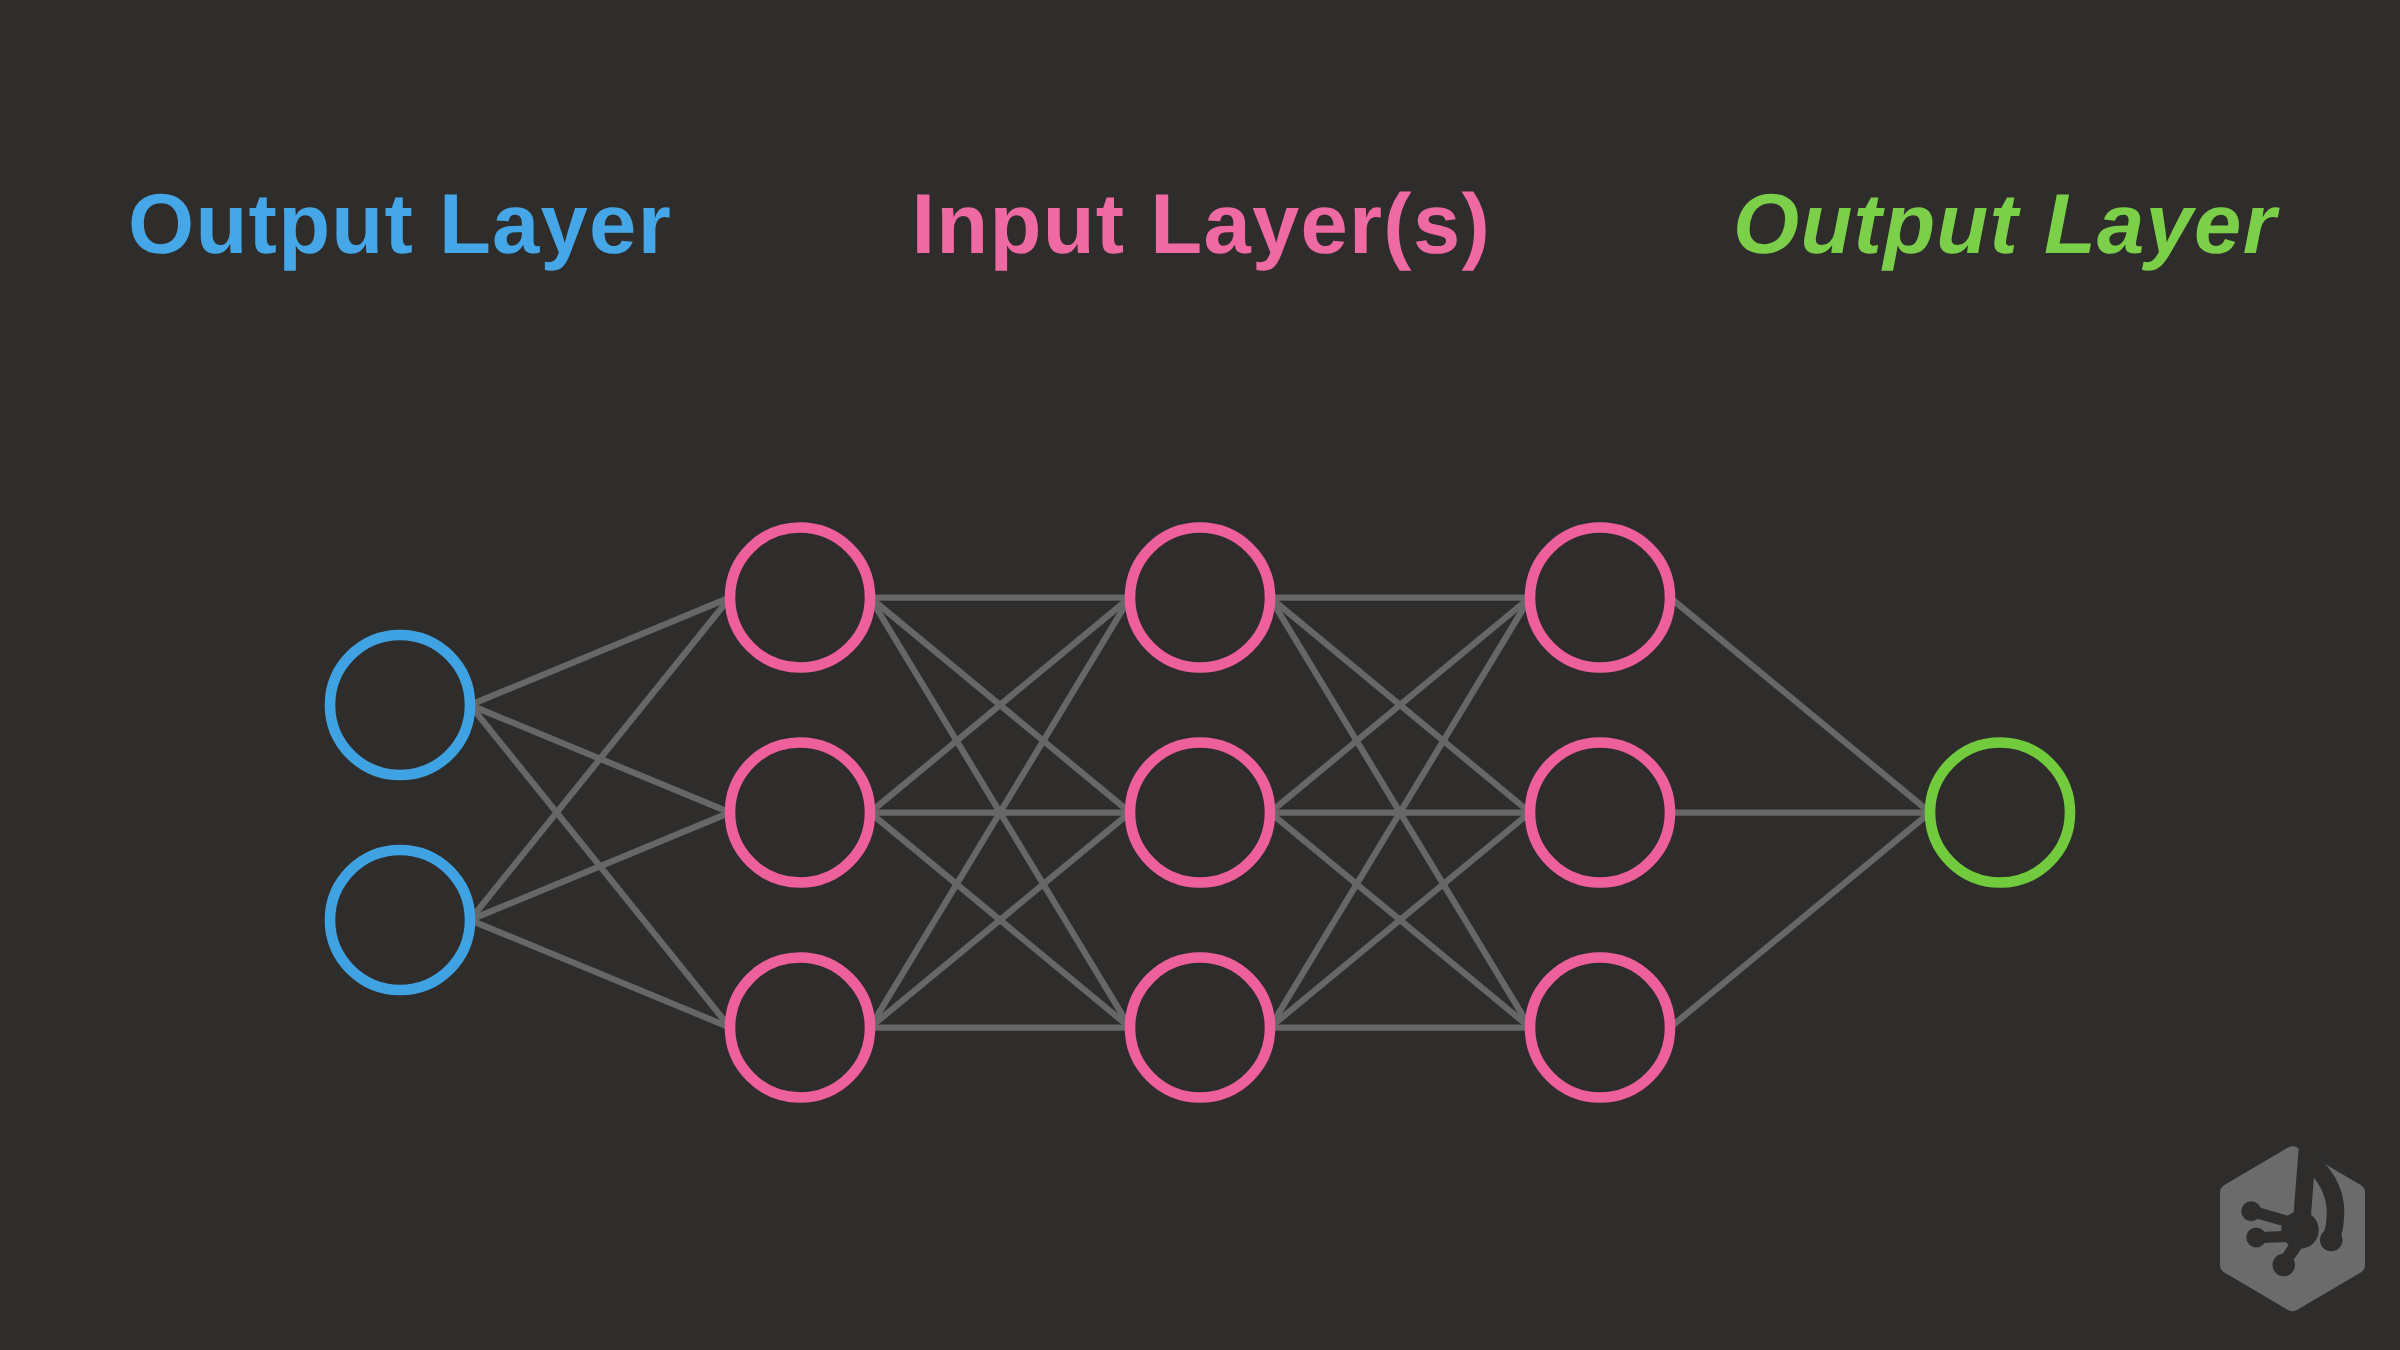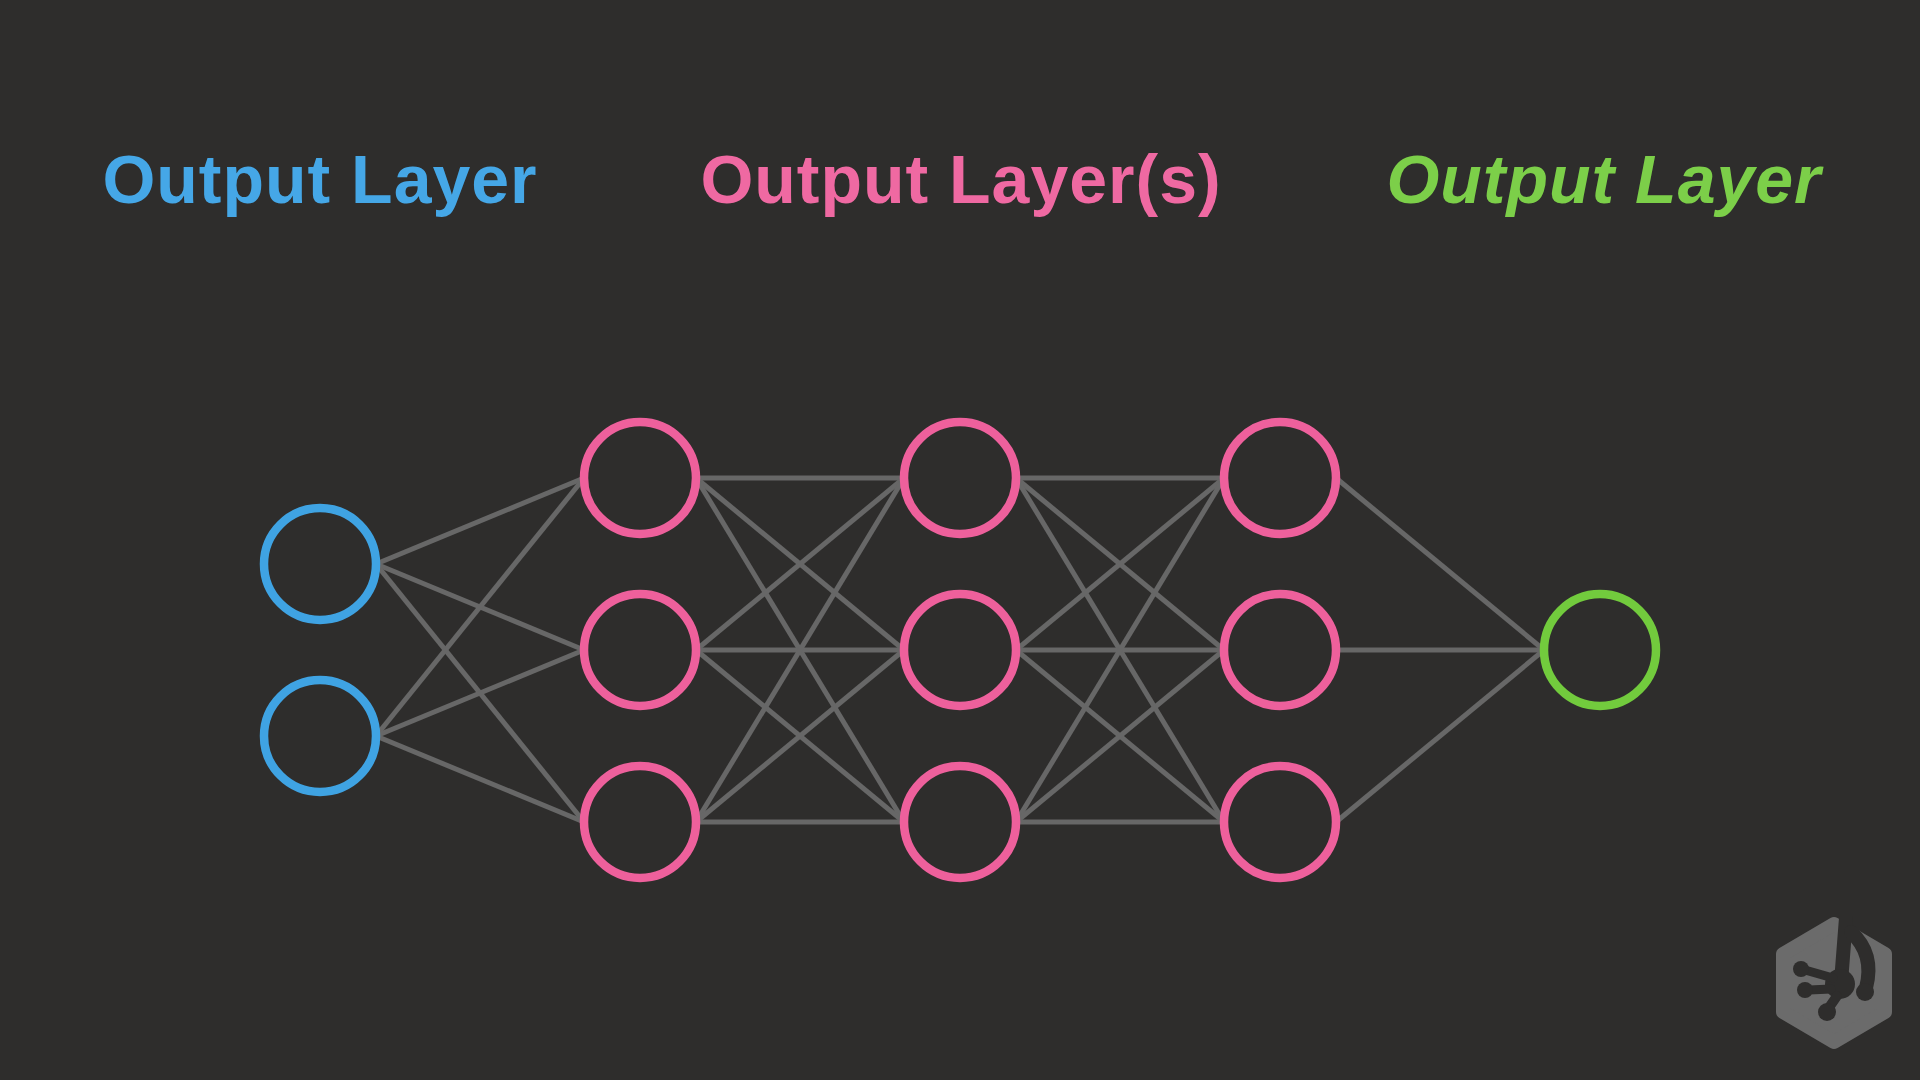--- a/index.html
+++ b/index.html
@@ -37,21 +37,21 @@
     top: 916px;
   }
 </style>
 </head>
 <body style="background: rgb(46, 45, 44);">
 
 <div class="stage">
 
   <div class="layer-label" id="label-input" style="left: 320px; color: rgb(69, 167, 231);">Output Layer</div>
 
-  <div class="layer-label" id="label-hidden" style="left: 961px; color: rgb(239, 105, 162);">Output Layer(s)</div>
+  <div class="layer-label" id="label-hidden" style="left: 961px; color: rgb(239, 105, 162);">Input Layer(s)</div>
 
   <div class="layer-label" id="label-output" style="left: 1604px; color: rgb(124, 207, 73); font-style: italic;">Output Layer</div>
 
   <svg id="network-svg" width="1920" height="1080" viewBox="0 0 1920 1080">
       <line x1="376" y1="564" x2="584" y2="478" stroke="#676767" stroke-width="5"></line>
       <line x1="376" y1="564" x2="584" y2="650" stroke="#676767" stroke-width="5"></line>
       <line x1="376" y1="564" x2="584" y2="822" stroke="#676767" stroke-width="5"></line>
       <line x1="376" y1="736" x2="584" y2="478" stroke="#676767" stroke-width="5"></line>
       <line x1="376" y1="736" x2="584" y2="650" stroke="#676767" stroke-width="5"></line>
       <line x1="376" y1="736" x2="584" y2="822" stroke="#676767" stroke-width="5"></line>

